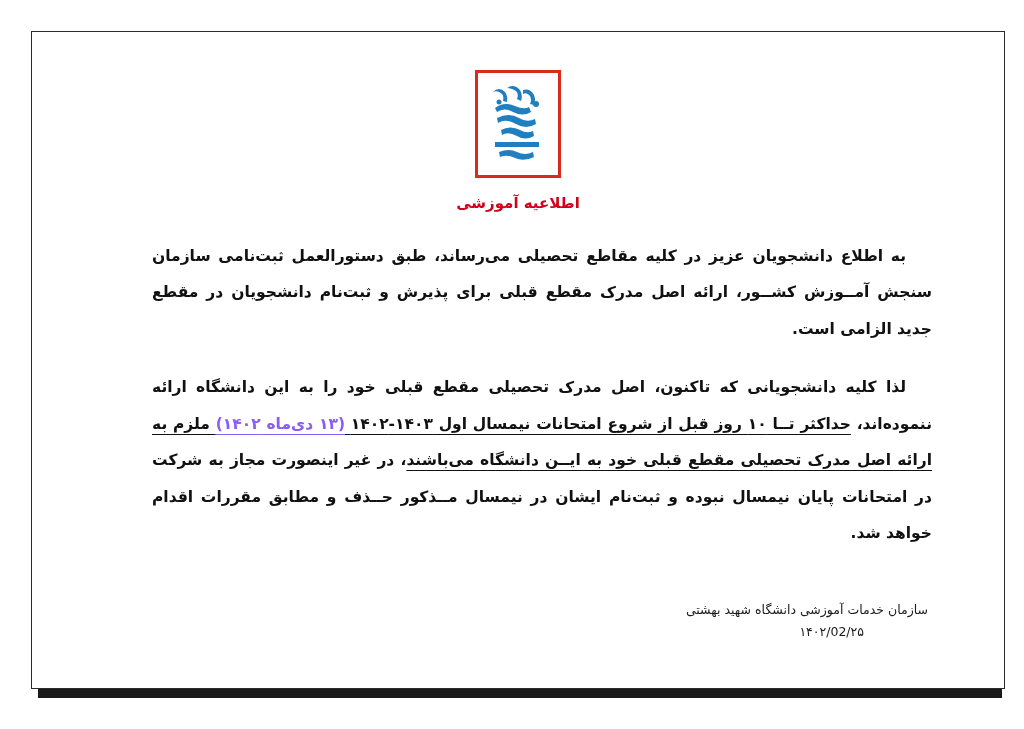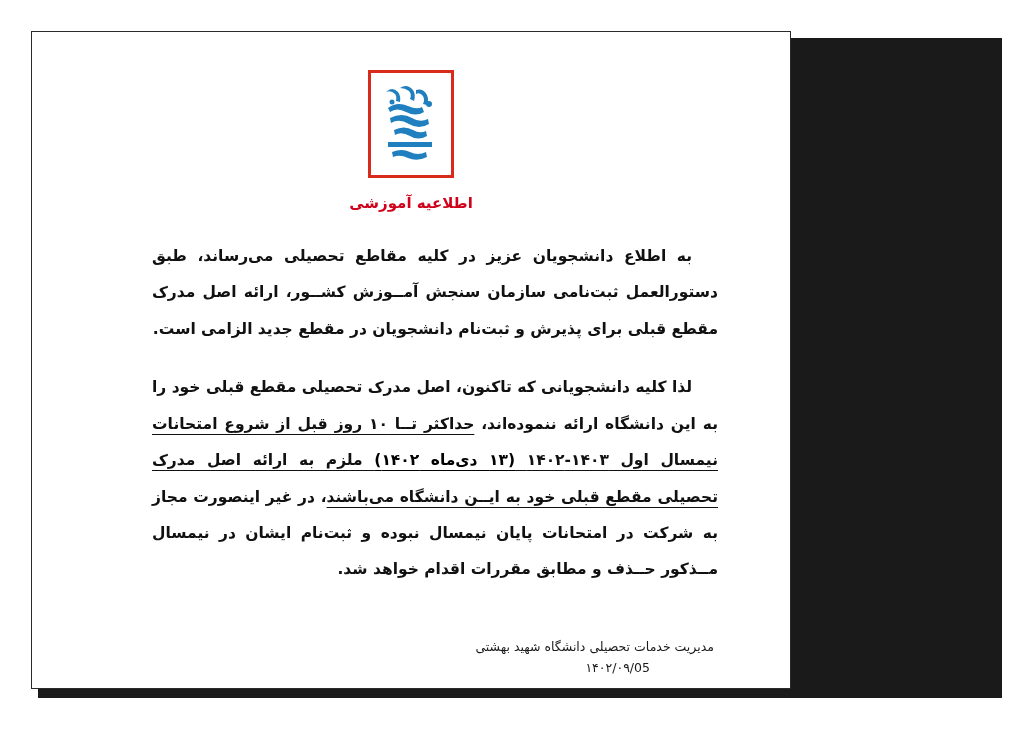--- a/index.html
+++ b/index.html
@@ -29,21 +29,21 @@
     width: 964px;
     height: 660px;
     background: #1a1a1a;
   }
 
   
   .notice-sheet {
     position: absolute;
     left: 31px;
     top: 31px;
-    width: 760px;
+    width: 974px;
     height: 658px;
     background: #ffffff;
     border: 1px solid #2b2b2b;
     box-sizing: border-box;
     padding: 26px 58px 31px 58px;
   }
 
   
   .logo-wrap {
     display: flex;
@@ -87,21 +87,21 @@
     text-align-last: right;
     margin: 0 0 22px 0;
     direction: rtl;
   }
   .para.indent {
     text-indent: 26px;
     margin-left: 48px;
   }
 
   .u { text-decoration: underline; text-underline-offset: 5px; }
-  .red { color: #000000; }
+  .red { color: #8b5cf6; }
 
   
   .sign-block {
     margin-top: 46px;
     padding-right: 18px;
     direction: rtl;
     text-align: right;
   }
   .sign-line {
     font-size: 12.5px;
@@ -152,18 +152,18 @@
         <span>به اطلاع دانشجویان عزیز در کلیه مقاطع تحصیلی می‌رساند، طبق دستورالعمل ثبت‌نامی سازمان سنجش آمــوزش کشــور، ارائه اصل مدرک مقطع قبلی برای پذیرش و ثبت‌نام دانشجویان در مقطع جدید الزامی است.</span>
       </p>
 
       <p class="para indent">
         <span>لذا کلیه دانشجویانی که تاکنون، اصل مدرک تحصیلی مقطع قبلی خود را به این دانشگاه ارائه ننموده‌اند، </span><span class="u">حداکثر تــا ۱۰ روز قبل از شروع امتحانات نیمسال اول ۱۴۰۳-۱۴۰۲ </span><span class="u red">(۱۳ دی‌ماه ۱۴۰۲)</span><span class="u"> ملزم به ارائه اصل مدرک تحصیلی مقطع قبلی خود به ایــن دانشگاه می‌باشند</span><span>، در غیر اینصورت مجاز به شرکت در امتحانات پایان نیمسال نبوده و ثبت‌نام ایشان در نیمسال مــذکور حــذف و مطابق مقررات اقدام خواهد شد.</span>
       </p>
 
     </div>
 
     <div class="sign-block">
-      <div class="sign-line">مدیریت خدمات تحصیلی دانشگاه شهید بهشتی</div>
-      <div class="sign-date">۱۴۰۲/۰۹/05</div>
+      <div class="sign-line">سازمان خدمات آموزشی دانشگاه شهید بهشتی</div>
+      <div class="sign-date">۱۴۰۲/02/۲۵</div>
     </div>
 
   </div>
 </div>
 
 </body></html>

